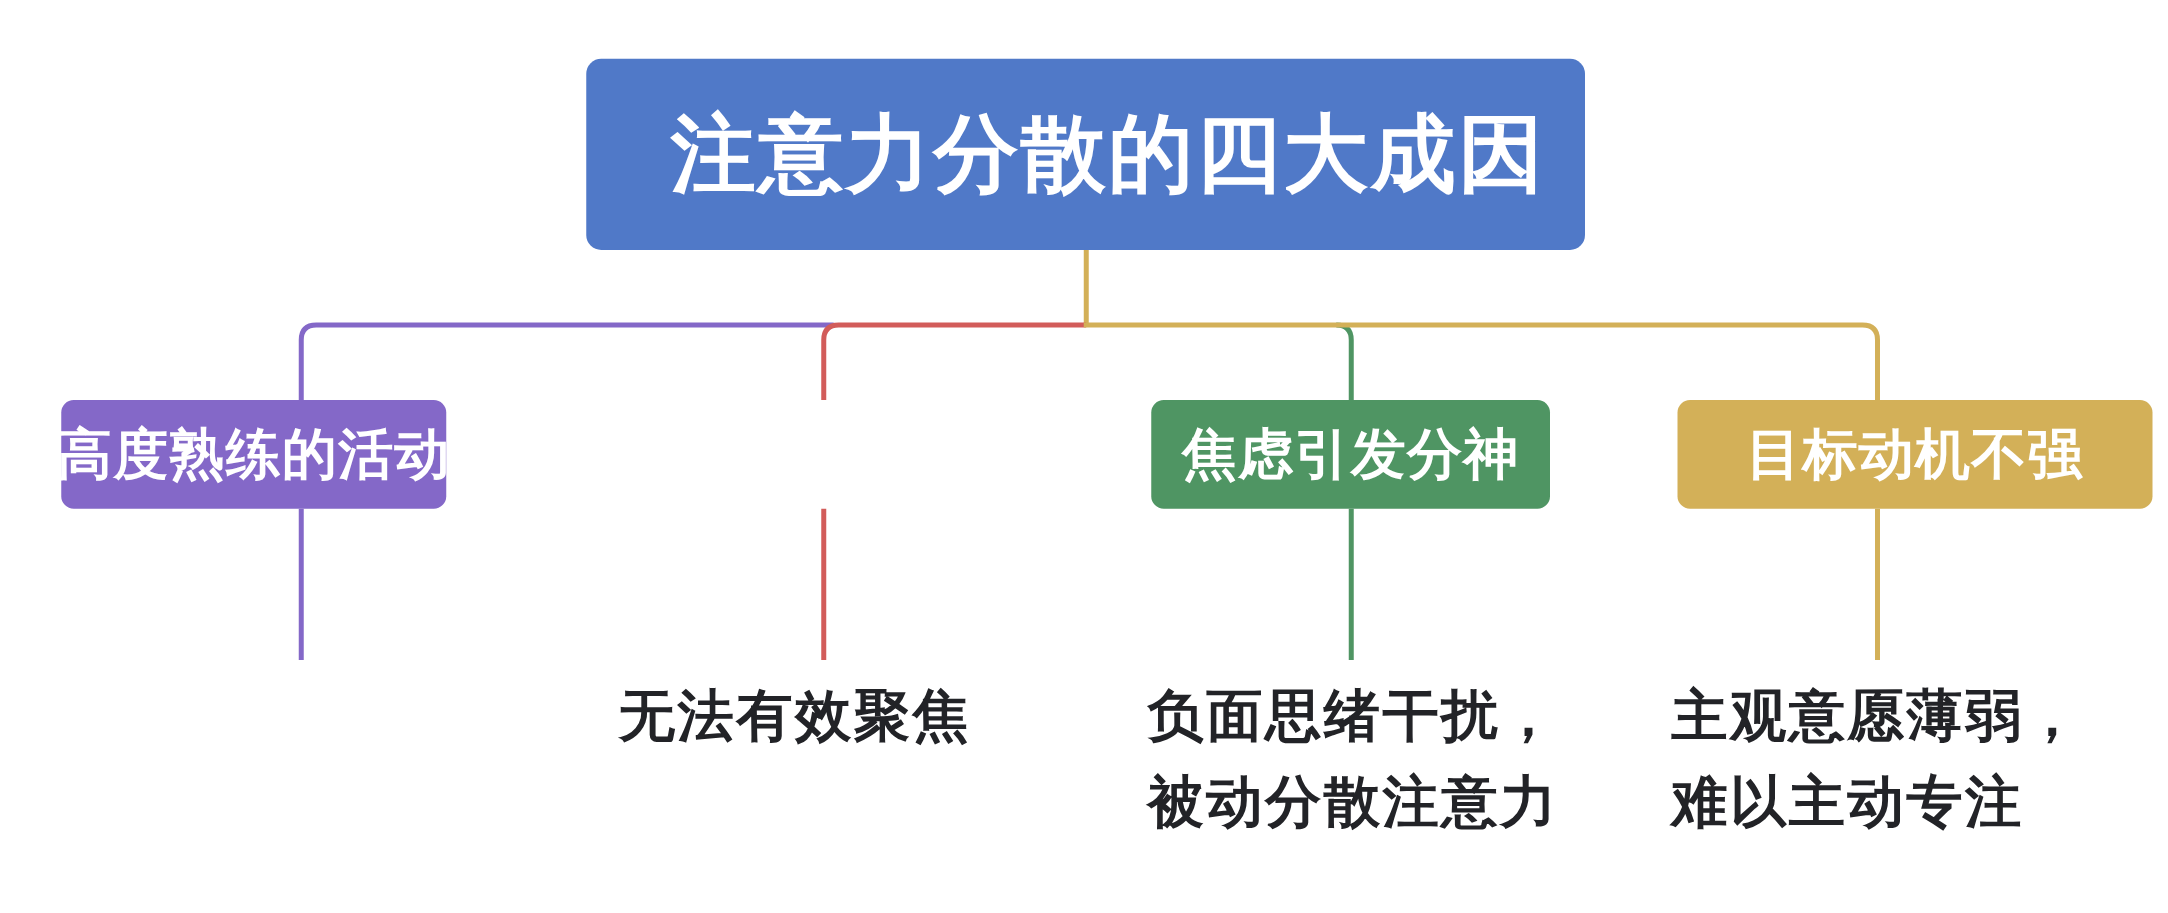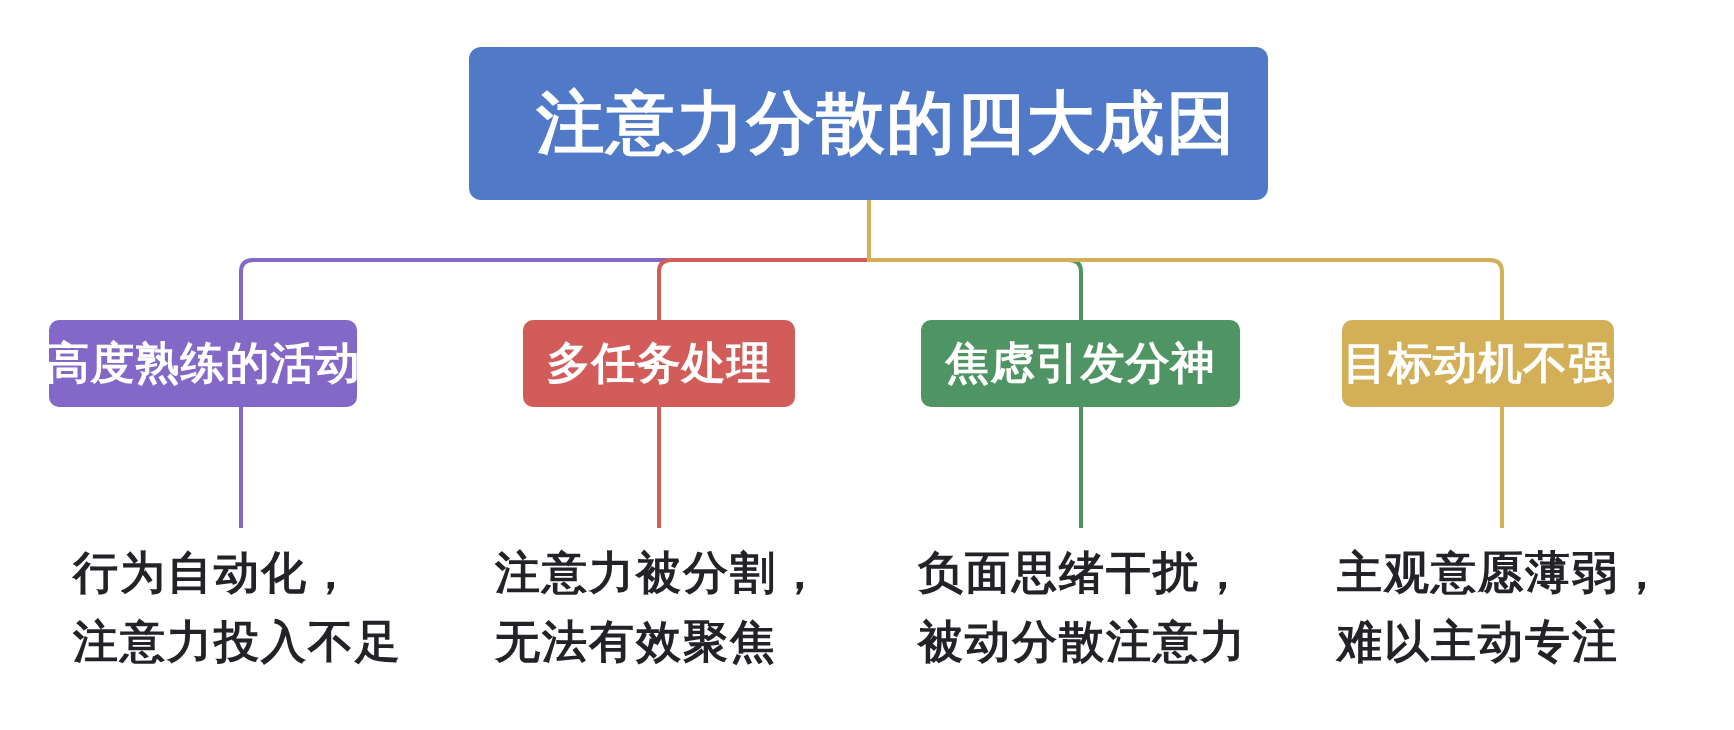--- a/index.html
+++ b/index.html
@@ -92,36 +92,28 @@
     <path d="M1502 407 L1502 528" stroke="#D3B058" stroke-width="4" fill="none"></path>
   </svg>
 
   <div class="root-box" style="background:#5079C8;padding-left:36px;">
     <span>注意力分散的四大成因</span>
   </div>
 
   <div class="cat-box" style="left:49px; width:308px; background:#8468C8;">
     <span>高度熟练的活动</span>
   </div>
-  <div class="cat-box" style="left:523px; width:272px; background:#D25C5A;">
-    <span>多任务处理</span>
-  </div>
   <div class="cat-box" style="left:921px; width:319px; background:#4F9563;">
     <span>焦虑引发分神</span>
   </div>
-  <div class="cat-box" style="left:1342px; width:272px; background:#D3B058;">
+  <div class="cat-box" style="left:1342px; width:380px; background:#D3B058;">
     <span>目标动机不强</span>
   </div>
 
-  <div class="desc" style="left:73px;">
-    <span class="line">行为自动化，</span>
-    <span class="line">注意力投入不足</span>
-  </div>
   <div class="desc" style="left:495px;">
-    <span class="line">注意力被分割，</span>
     <span class="line">无法有效聚焦</span>
   </div>
   <div class="desc" style="left:918px;">
     <span class="line">负面思绪干扰，</span>
     <span class="line">被动分散注意力</span>
   </div>
   <div class="desc" style="left:1337px;">
     <span class="line">主观意愿薄弱，</span>
     <span class="line">难以主动专注</span>
   </div>

